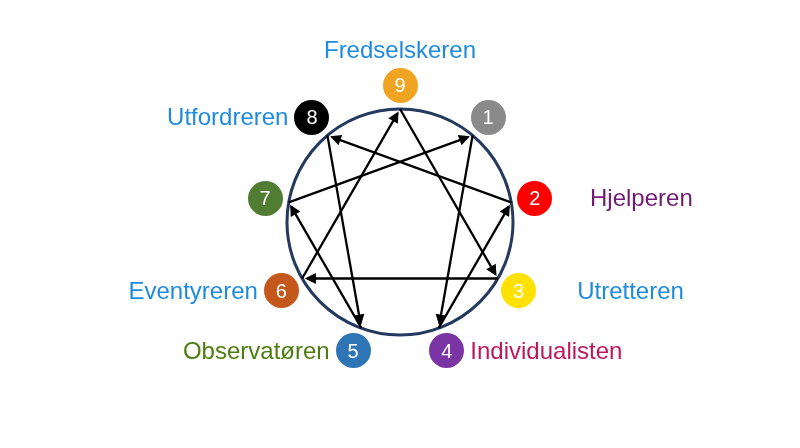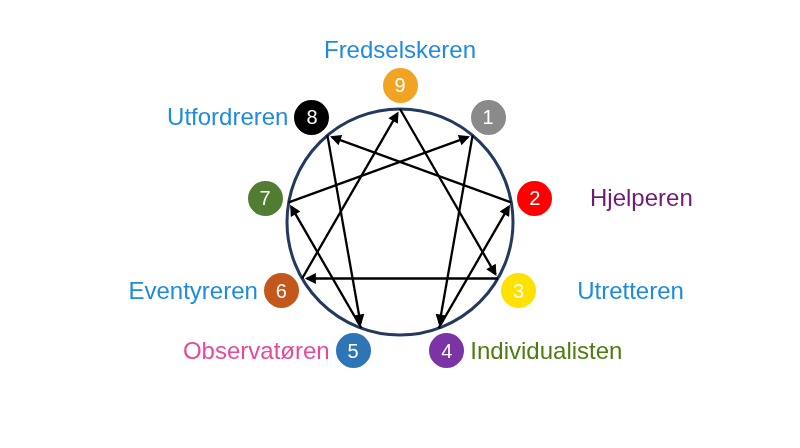--- a/index.html
+++ b/index.html
@@ -49,25 +49,25 @@
       <span style="color: rgb(255, 255, 255);">2</span>
     </div>
     <div class="tlabel" style="color: #701a75; left: 590px; top: 198.21px; transform: translateY(-50%);">Hjelperen</div>
     <div class="badge" style="left: 501.145px; top: 273px; background: rgb(255, 225, 3);">
       <span style="color: rgb(255, 255, 255);">3</span>
     </div>
     <div class="tlabel" style="color: rgb(30, 139, 224); left: 542.145px; top: 290.5px; transform: translateY(-50%); margin-left: 35px;">Utretteren</div>
     <div class="badge" style="left: 429.357px; top: 333.238px; background: rgb(122, 52, 164);">
       <span style="color: rgb(255, 255, 255);">4</span>
     </div>
-    <div class="tlabel" style="color: #4d7c0f; left: 470.357px; top: 350.738px; transform: translateY(-50%);">Individualisten</div>
+    <div class="tlabel" style="color: #be185d; left: 470.357px; top: 350.738px; transform: translateY(-50%);">Individualisten</div>
     <div class="badge" style="left: 335.643px; top: 333.238px; background: rgb(46, 117, 182);">
       <span style="color: rgb(255, 255, 255);">5</span>
     </div>
-    <div class="tlabel" style="color: #ec4899; right: 470.357px; top: 350.738px; transform: translateY(-50%); text-align: right; margin-left: 8px;">Observatøren</div>
+    <div class="tlabel" style="color: #4d7c0f; right: 470.357px; top: 350.738px; transform: translateY(-50%); text-align: right; margin-left: 8px;">Observatøren</div>
     <div class="badge" style="left: 263.855px; top: 273px; background: rgb(196, 88, 28);">
       <span style="color: rgb(255, 255, 255);">6</span>
     </div>
     <div class="tlabel" style="color: rgb(30, 139, 224); right: 542.145px; top: 290.5px; transform: translateY(-50%); text-align: right;">Eventyreren</div>
     <div class="badge" style="left: 247.581px; top: 180.71px; background: rgb(81, 125, 51);">
       <span style="color: rgb(255, 255, 255);">7</span>
     </div>
     <div class="badge" style="left: 294.438px; top: 99.5519px; background: rgb(0, 0, 0);">
       <span style="color: rgb(255, 255, 255);">8</span>
     </div>

